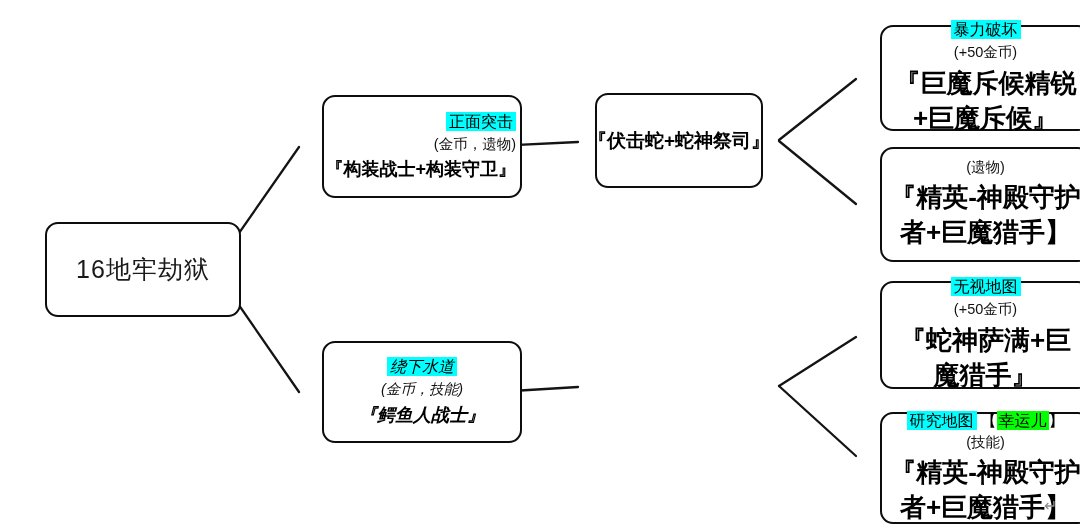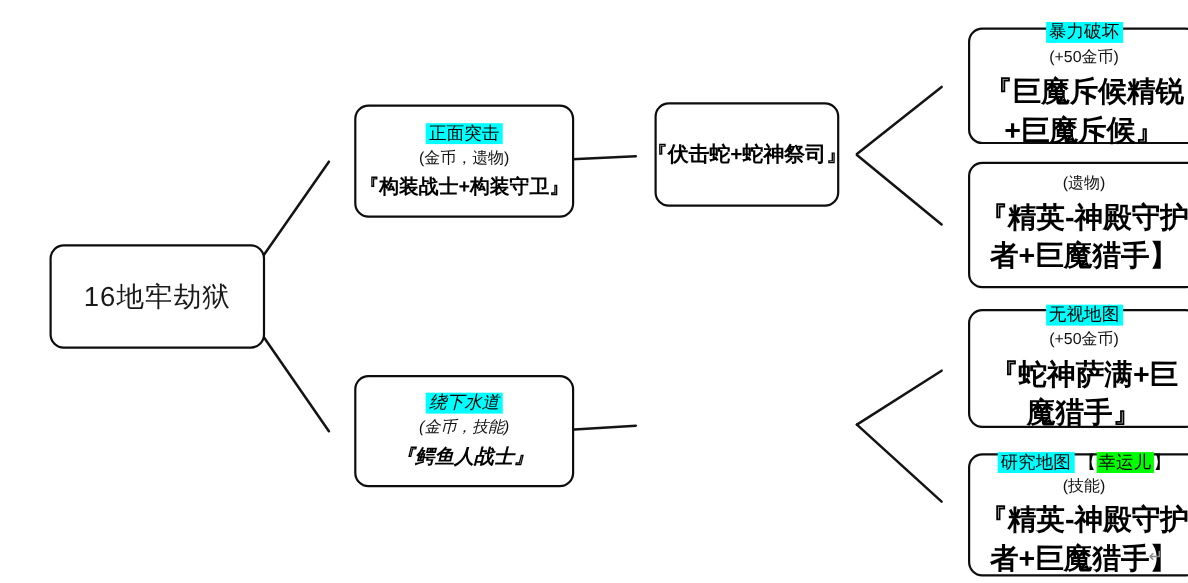--- a/index.html
+++ b/index.html
@@ -51,21 +51,21 @@
     font-weight: bold;
     font-size: 18px;
     line-height: 1.35;
     word-break: break-all;
   }
   .branch .enemies { white-space: nowrap; font-size: 18px; }
   .encounter .enemies { white-space: nowrap; font-size: 19px; }
   .option .enemies { font-size: 26px; padding: 0 2px; }
   
   #root          { left: 20px;  top: 222px; width: 196px; height: 95px; }
-  #branch-top    { left: 297px; top: 95px;  width: 200px; height: 103px; }
+  #branch-top    { left: 297px; top: 95px;  width: 200px; height: 103px; align-items: flex-end; }
   #branch-bottom { left: 297px; top: 341px; width: 200px; height: 102px; font-style: italic; }
   #enc-top       { left: 570px; top: 93px;  width: 168px; height: 95px; }
   #enc-bottom    { left: 577px; top: 339px; width: 203px; height: 94px; }
   #opt-1         { left: 855px; top: 25px;  width: 211px; height: 106px; }
   #opt-2         { left: 855px; top: 147px; width: 211px; height: 115px; }
   #opt-3         { left: 855px; top: 281px; width: 211px; height: 108px; }
   #opt-4         { left: 855px; top: 412px; width: 211px; height: 112px; gap: 3px; }
   .eol-mark {
     position: absolute;
     left: 1044px;

